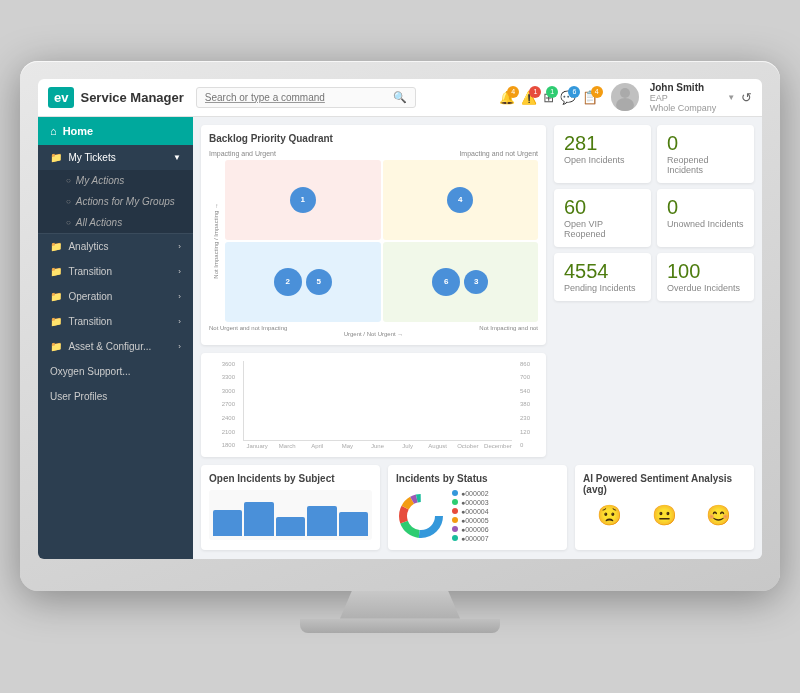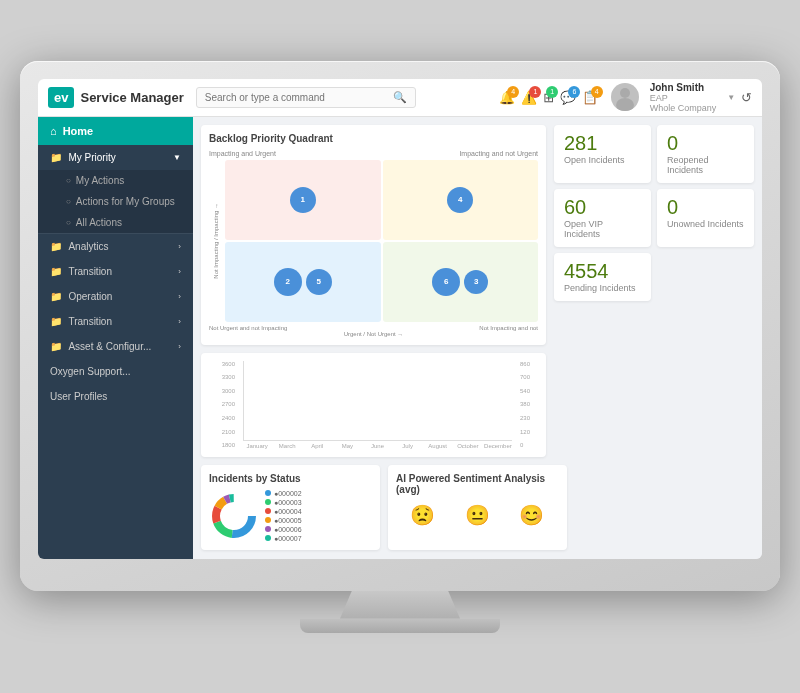--- a/index.html
+++ b/index.html
@@ -100,20 +100,21 @@
       background: #fafafa;
     }
 
     .search-bar input {
       border: none;
       background: transparent;
       font-size: 10px;
       color: #999;
       outline: none;
       width: 100%;
+      text-decoration: underline;
     }
 
     .header-icons {
       display: flex;
       align-items: center;
       gap: 6px;
       margin-left: auto;
     }
 
     .icon-badge {
@@ -214,20 +215,21 @@
 
     .sidebar-item.expanded { color: #fff; }
 
     .sidebar-item .chevron {
       margin-left: auto;
       font-size: 8px;
     }
 
     .sidebar-sub {
       background: rgba(0,0,0,0.15);
+      font-style: italic;
     }
 
     .sidebar-sub-item {
       padding: 5px 12px 5px 28px;
       font-size: 10px;
       color: #aaa;
       cursor: pointer;
       display: flex;
       align-items: center;
       gap: 5px;
@@ -483,21 +485,21 @@
         <div class="main">
 
           <div class="sidebar">
             <div class="sidebar-home">
               <span>⌂</span>
               <span>Home</span>
             </div>
             <div class="sidebar-section">
               <div class="sidebar-item expanded">
                 <span>📁</span>
-                <span>My Priority</span>
+                <span>My Tickets</span>
                 <span class="chevron">▼</span>
               </div>
               <div class="sidebar-sub">
                 <div class="sidebar-sub-item">
                   <span>My Actions</span>
                 </div>
                 <div class="sidebar-sub-item">
                   <span>Actions for My Groups</span>
                 </div>
                 <div class="sidebar-sub-item">
@@ -546,29 +548,33 @@
                 <div class="stat-card">
                   <div class="stat-number">281</div>
                   <div class="stat-label">Open Incidents</div>
                 </div>
                 <div class="stat-card">
                   <div class="stat-number">0</div>
                   <div class="stat-label">Reopened Incidents</div>
                 </div>
                 <div class="stat-card">
                   <div class="stat-number">60</div>
-                  <div class="stat-label">Open VIP Incidents</div>
+                  <div class="stat-label">Open VIP Reopened</div>
                 </div>
                 <div class="stat-card">
                   <div class="stat-number">0</div>
                   <div class="stat-label">Unowned Incidents</div>
                 </div>
                 <div class="stat-card">
                   <div class="stat-number">4554</div>
                   <div class="stat-label">Pending Incidents</div>
+                </div>
+                <div class="stat-card">
+                  <div class="stat-number">100</div>
+                  <div class="stat-label">Overdue Incidents</div>
                 </div>
               </div>
 
               <div class="chart-card" style="grid-row:1/3;display:flex;flex-direction:column;">
                 <div class="card-title">Backlog Priority Quadrant</div>
                 <div class="quadrant-label-top">
                   <span>Impacting and Urgent</span>
                   <span>Impacting and not Urgent</span>
                 </div>
                 <div style="display:flex;flex:1;gap:2px;position:relative;">
@@ -678,20 +684,30 @@
                       <span>380</span>
                       <span>230</span>
                       <span>120</span>
                       <span>0</span>
                   </div>
                 </div>
               </div>
             </div>
 
             <div class="bottom-grid">
+              <div class="bottom-card">
+                <div class="card-title">Open Incidents by Subject</div>
+                <div style="height:50px;background:#f9f9f9;border-radius:3px;display:flex;align-items:flex-end;padding:4px;gap:2px;">
+                  <div style="flex:1;background:#4a90d9;height:60%;border-radius:2px 2px 0 0;"></div>
+                  <div style="flex:1;background:#4a90d9;height:80%;border-radius:2px 2px 0 0;"></div>
+                  <div style="flex:1;background:#4a90d9;height:45%;border-radius:2px 2px 0 0;"></div>
+                  <div style="flex:1;background:#4a90d9;height:70%;border-radius:2px 2px 0 0;"></div>
+                  <div style="flex:1;background:#4a90d9;height:55%;border-radius:2px 2px 0 0;"></div>
+                </div>
+              </div>
               <div class="bottom-card">
                 <div class="card-title">Incidents by Status</div>
                 <div class="donut-wrap">
                   <svg class="donut" viewBox="0 0 50 50">
                     <circle cx="25" cy="25" r="18" fill="none" stroke="#3498db" stroke-width="8" stroke-dasharray="30 84"></circle>
                     <circle cx="25" cy="25" r="18" fill="none" stroke="#2ecc71" stroke-width="8" stroke-dasharray="20 84" stroke-dashoffset="-30"></circle>
                     <circle cx="25" cy="25" r="18" fill="none" stroke="#e74c3c" stroke-width="8" stroke-dasharray="15 84" stroke-dashoffset="-50"></circle>
                     <circle cx="25" cy="25" r="18" fill="none" stroke="#f39c12" stroke-width="8" stroke-dasharray="10 84" stroke-dashoffset="-65"></circle>
                     <circle cx="25" cy="25" r="18" fill="none" stroke="#9b59b6" stroke-width="8" stroke-dasharray="5 84" stroke-dashoffset="-75"></circle>
                     <circle cx="25" cy="25" r="18" fill="none" stroke="#1abc9c" stroke-width="8" stroke-dasharray="4 84" stroke-dashoffset="-80"></circle>

